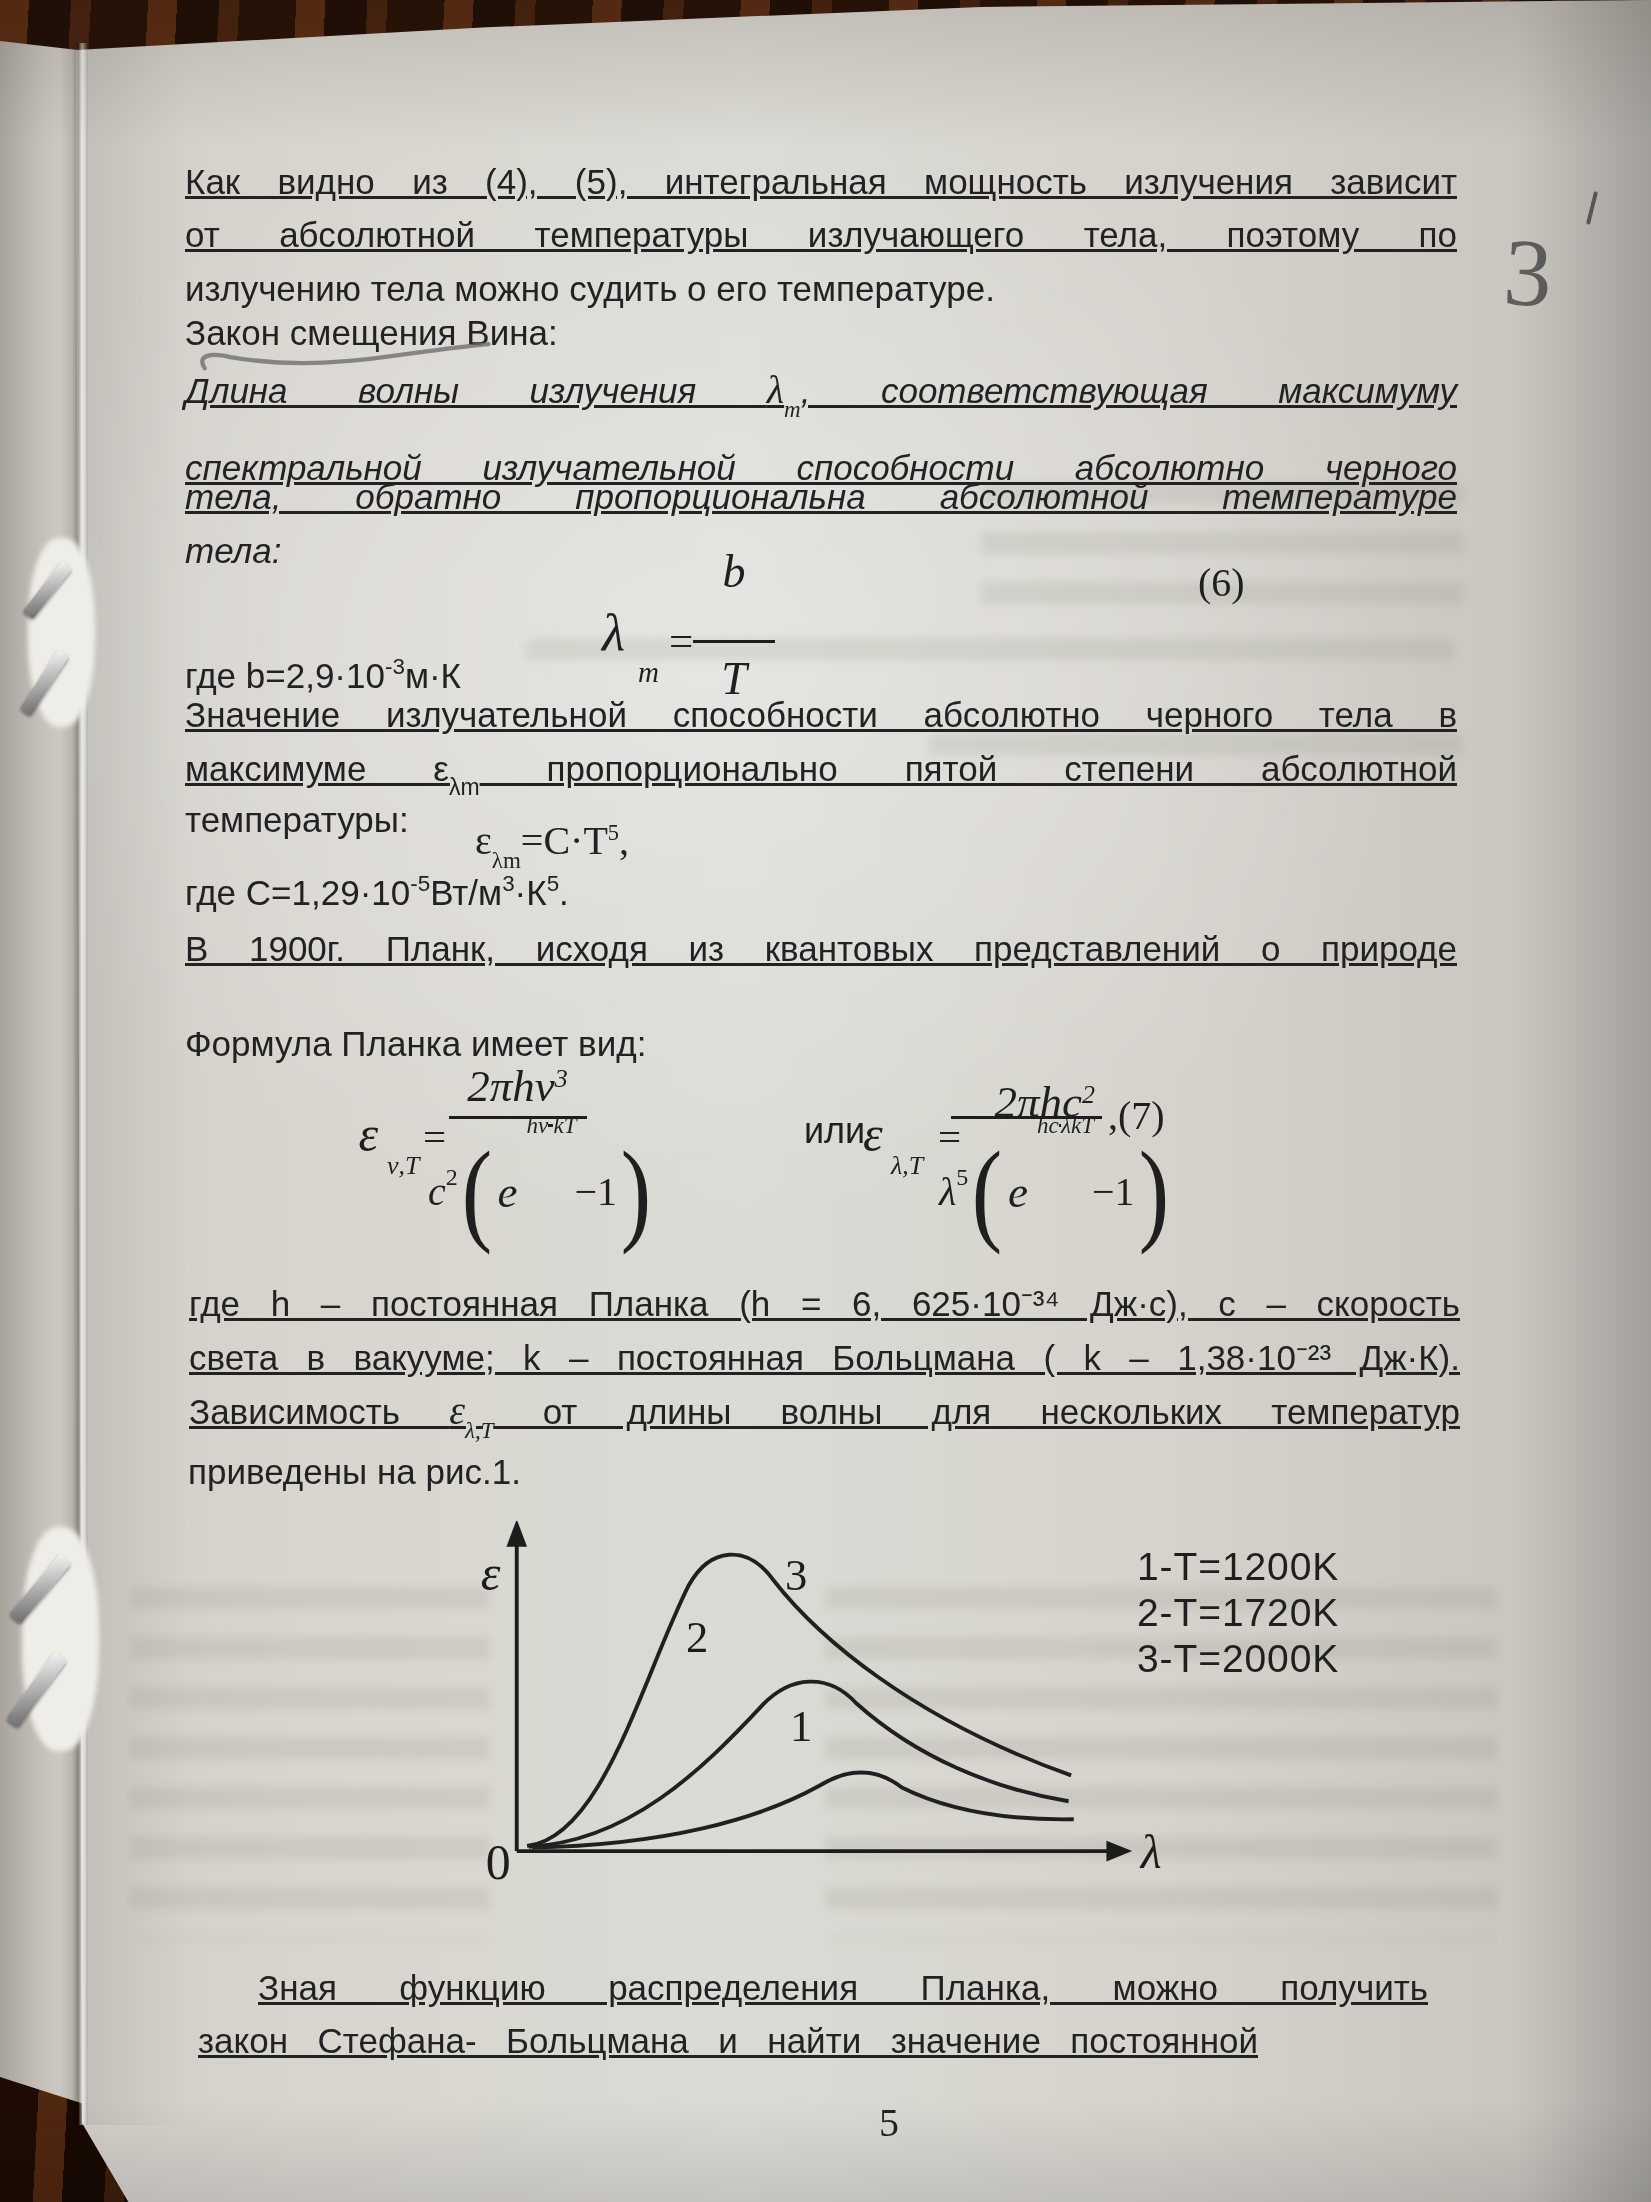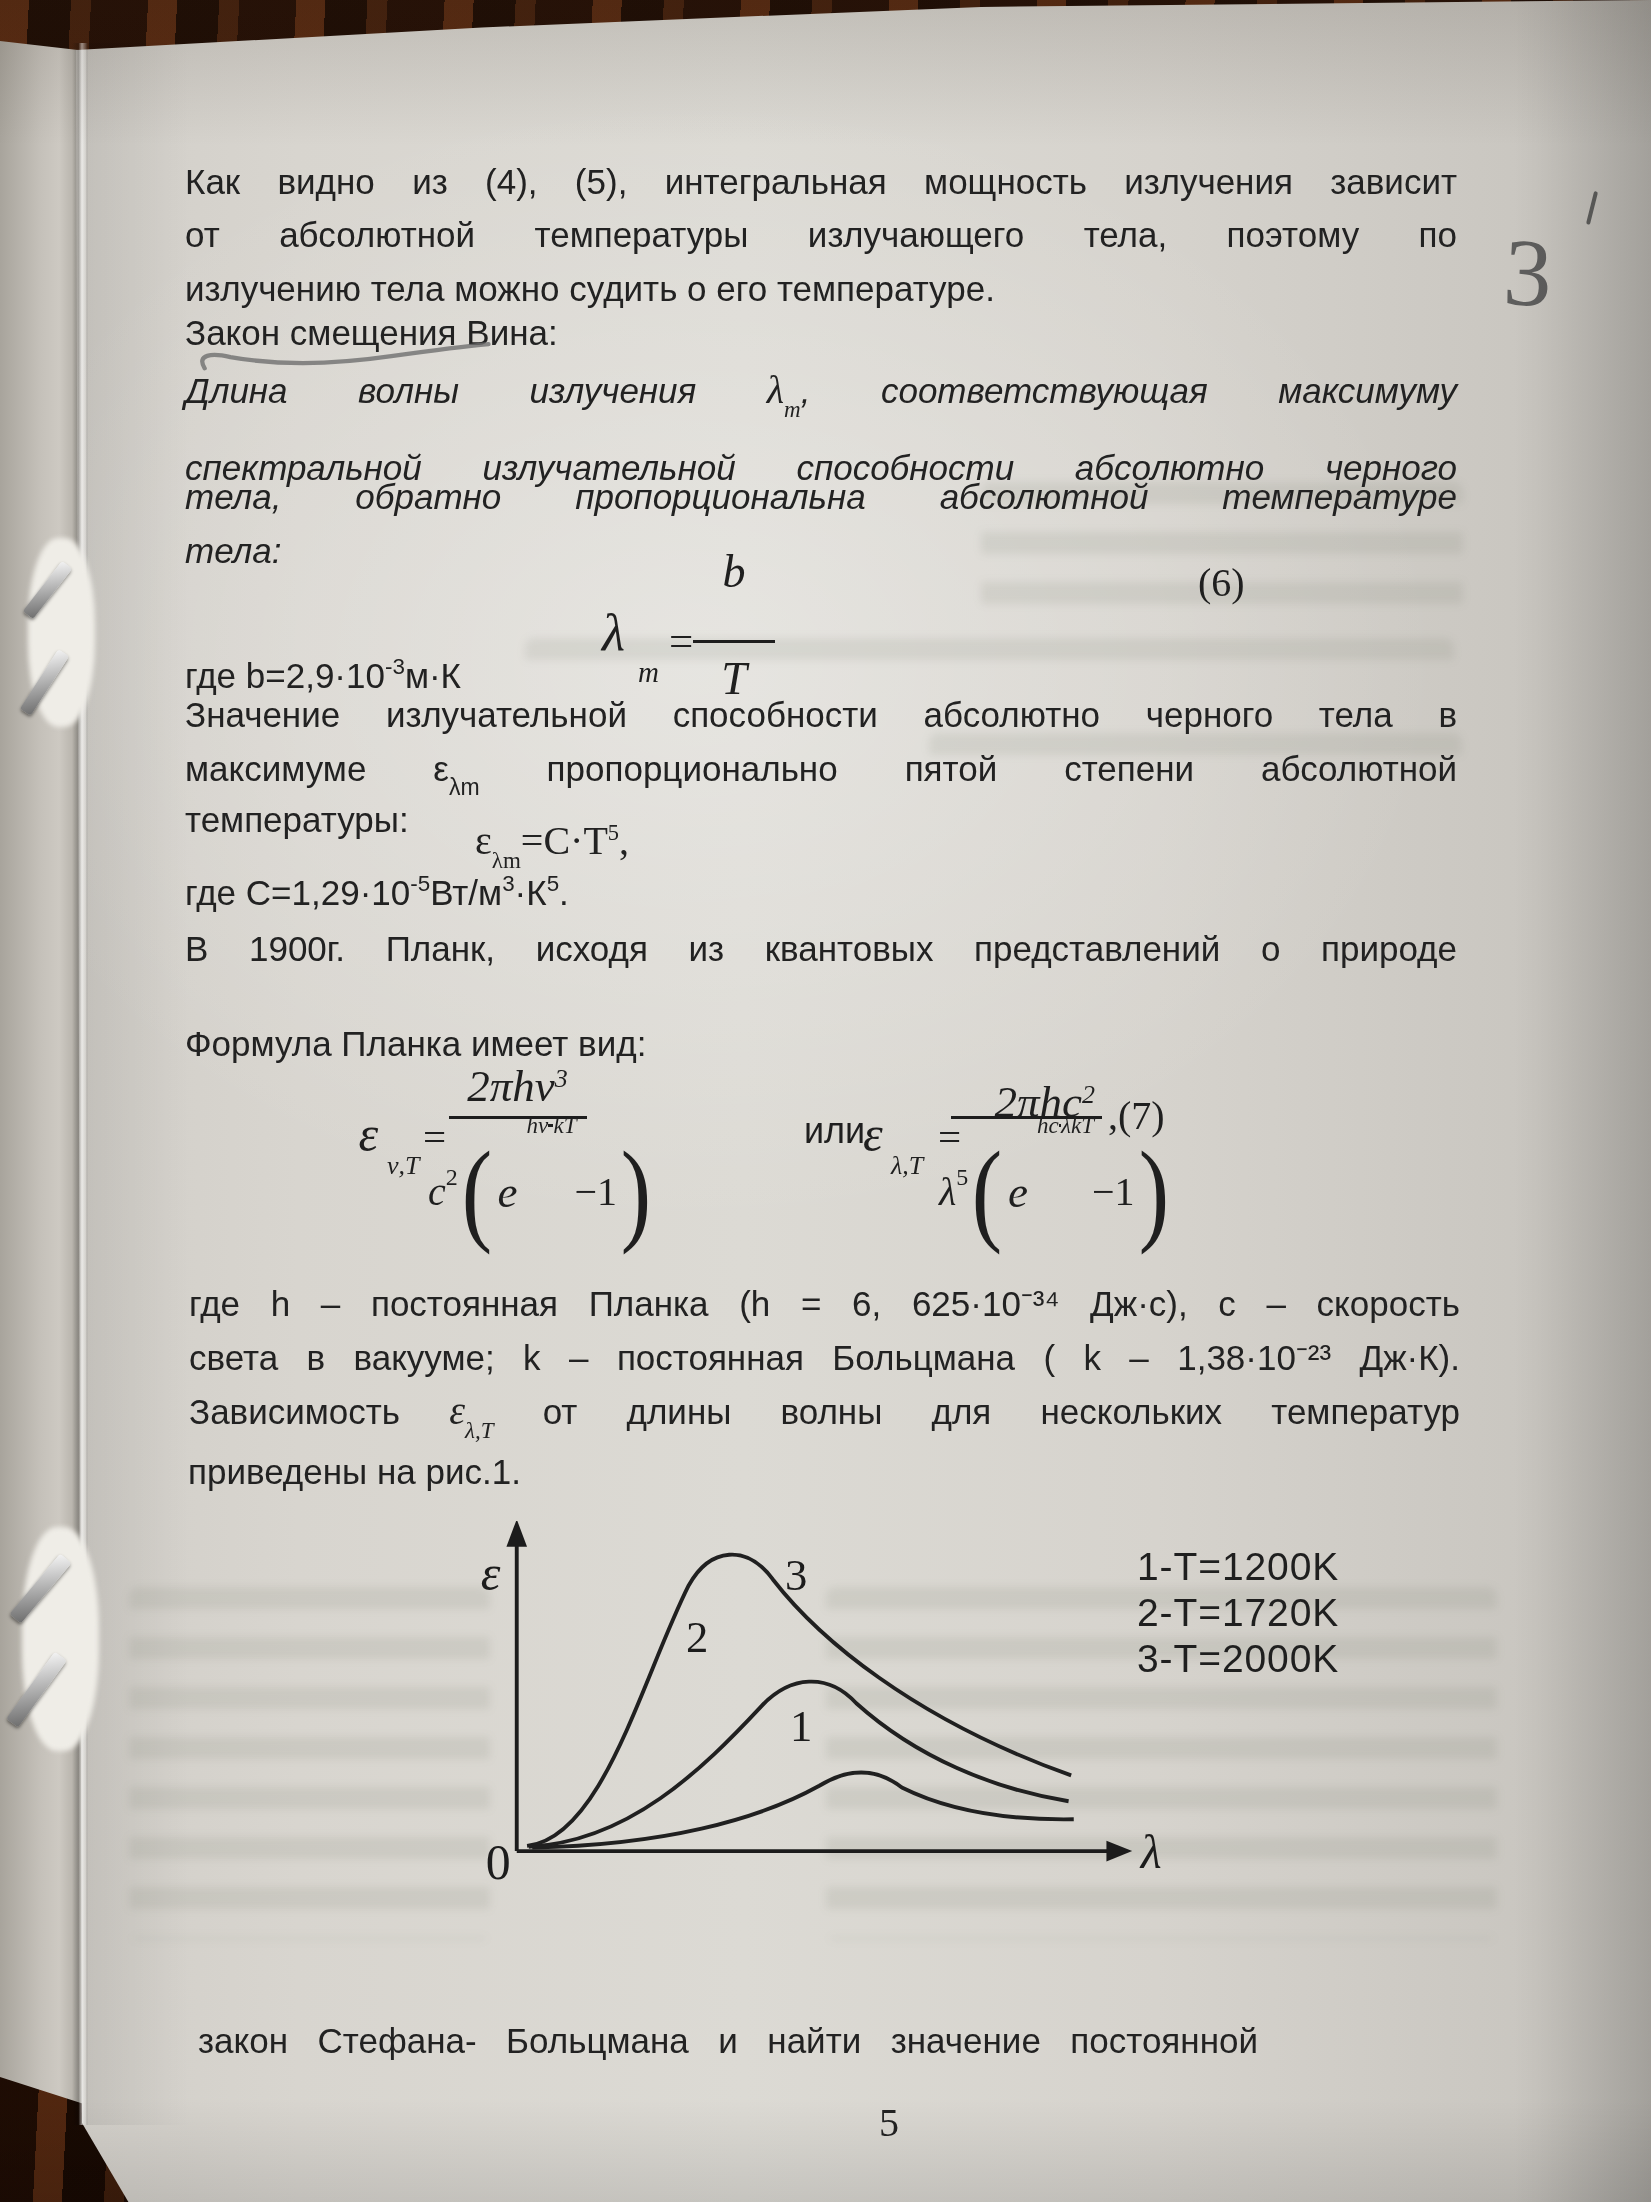--- a/index.html
+++ b/index.html
@@ -27,21 +27,21 @@
   .leftshade{position:absolute;left:86px;top:43px;width:103px;height:2082px;
     background:linear-gradient(90deg,rgba(0,0,0,.07),rgba(0,0,0,0));}
   .tear{position:absolute;background:#efede7;border-radius:45%;filter:blur(2.6px);}
   .staple{position:absolute;border-radius:3.4px;
     background:linear-gradient(135deg,#f4f4f4,#a9a9a9 55%,#6d6d6d);
     box-shadow:0.9px 1.7px 3.4px rgba(0,0,0,.45);}
   .bleed{position:absolute;border-radius:8.6px;filter:blur(4.3px);opacity:.55;
     background:repeating-linear-gradient(180deg, rgba(108,114,98,.22) 0 22.4px, rgba(0,0,0,0) 22.4px 50px);}
   
   .t{position:absolute;font-size:35px;line-height:43px;white-space:nowrap;color:#222;}
-  .j{white-space:normal;text-align:justify;text-align-last:justify;-moz-text-align-last:justify;}
+  .j{white-space:normal;text-align:justify;text-align-last:justify;text-decoration:underline;-moz-text-align-last:justify;}
   .it{font-style:italic;}
   .serif{font-family:"Liberation Serif","DejaVu Serif",serif;}
   .sub{position:relative;top:13.8px;font-size:23px;}
   .sup{position:relative;top:-13.8px;font-size:22.4px;}
   .fe{font-family:"Liberation Serif","DejaVu Serif",serif;font-style:italic;font-size:40px;}
   
   .f6-el{position:absolute;font-family:"Liberation Serif","DejaVu Serif",serif;}
   .fracbar{position:absolute;height:3.4px;background:#1d1d1d;}
   
   .f7{position:absolute;left:344px;top:1058px;width:878px;height:228px;font-family:"Liberation Serif","DejaVu Serif",serif;}
@@ -177,20 +177,21 @@
     <text x="337" y="152" font-size="52">2</text>
     <text x="458" y="256" font-size="52">1</text>
   </svg>
 
   <div style="position:absolute;left:1137px;top:1544px;font-size:39px;line-height:46px;letter-spacing:0.9px;">
     <div>1-T=1200K</div>
     <div>2-T=1720K</div>
     <div>3-T=2000K</div>
   </div>
 
+  <div class="t j" style="left:258px;top:1966px;width:1170px;">Зная функцию распределения Планка, можно получить</div>
   <div class="t j" style="left:198px;top:2019px;width:1060px;">закон Стефана- Больцмана и найти значение постоянной</div>
 
   <div class="t serif" style="left:879px;top:2101px;font-size:40px;">5</div>
 
   <div class="shade-top"></div>
   <div class="shade-right"></div>
   <div class="shade-bottom"></div>
 </div>
 
 

